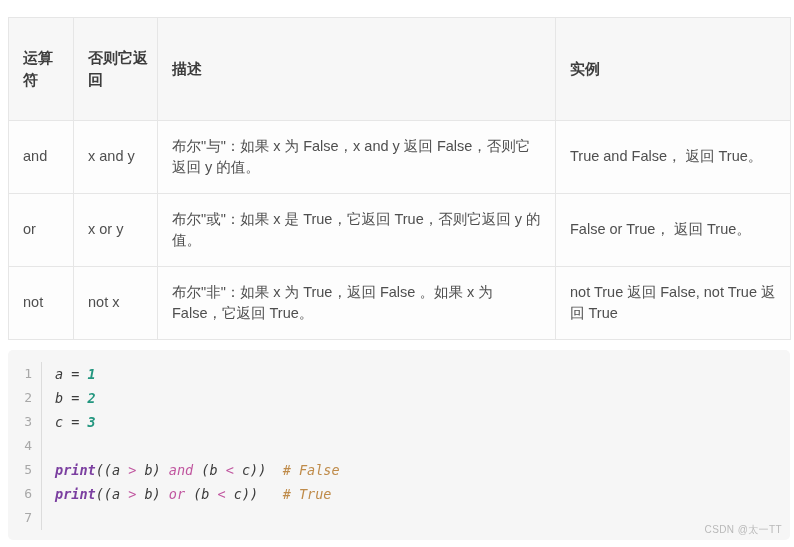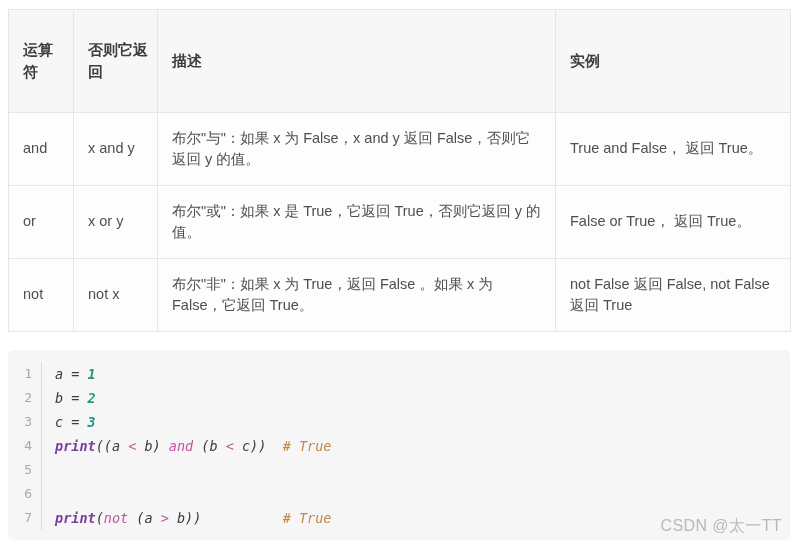--- a/index.html
+++ b/index.html
@@ -21,20 +21,21 @@
     position: absolute;
     left: 8px;
     top: 9px;
     width: 782px;
   }
   table.op-table {
     border-collapse: collapse;
     width: 782px;
     table-layout: fixed;
     background: #fdfdfd;
+    margin-top: 8px;
   }
   table.op-table col.c1 { width: 65px; }
   table.op-table col.c2 { width: 84px; }
   table.op-table col.c3 { width: 398px; }
   table.op-table col.c4 { width: 235px; }
 
   table.op-table th,
   table.op-table td {
     border: 1px solid #e6e6e6;
     vertical-align: middle;
@@ -117,21 +118,21 @@
   .tok-punct  { color: #3c3c3c; }
   .tok-comment{ color: #bf8b4a; }
   .tok-eq     { color: #3c3c3c; }
 
   
   .watermark {
     position: absolute;
     right: 12px;
     bottom: 10px;
     color: #b9b9b9;
-    font-size: 16px;
+    font-size: 10px;
     letter-spacing: 0.4px;
     font-family: "Liberation Sans", "DejaVu Sans", sans-serif;
     user-select: none;
   }
 </style>
 </head>
 <body>
 
 <div class="table-wrap">
   <table class="op-table">
@@ -159,29 +160,29 @@
       <tr>
         <td class="cell-op">or</td>
         <td class="cell-expr">x or y</td>
         <td class="cell-desc">布尔"或"：如果 x 是 True，它返回 True，否则它返回 y 的值。</td>
         <td class="cell-example">False or True， 返回 True。</td>
       </tr>
       <tr>
         <td class="cell-op">not</td>
         <td class="cell-expr">not x</td>
         <td class="cell-desc">布尔"非"：如果 x 为 True，返回 False 。如果 x 为 False，它返回 True。</td>
-        <td class="cell-example">not False 返回 False, not False 返回 True</td>
+        <td class="cell-example">not True 返回 False, not True 返回 True</td>
       </tr>
     </tbody>
   </table>
 </div>
 
 <div class="code-block" id="code-block">
     <div class="code-line"><span class="ln">1</span><span class="code-text"><span class="tok-name">a</span><span class="tok-eq"> = </span><span class="tok-num">1</span></span></div>
     <div class="code-line"><span class="ln">2</span><span class="code-text"><span class="tok-name">b</span><span class="tok-eq"> = </span><span class="tok-num">2</span></span></div>
     <div class="code-line"><span class="ln">3</span><span class="code-text"><span class="tok-name">c</span><span class="tok-eq"> = </span><span class="tok-num">3</span></span></div>
-    <div class="code-line"><span class="ln">4</span><span class="code-text"><span class="tok-fn">print</span><span class="tok-punct">((a </span><span class="tok-op">&lt;</span><span class="tok-punct"> b) </span><span class="tok-kw">and</span><span class="tok-punct"> (b </span><span class="tok-op">&lt;</span><span class="tok-punct"> c))  </span><span class="tok-comment"># True</span></span></div>
-    <div class="code-line"><span class="ln">5</span></div>
-    <div class="code-line"><span class="ln">6</span></div>
-    <div class="code-line"><span class="ln">7</span><span class="code-text"><span class="tok-fn">print</span><span class="tok-punct">(</span><span class="tok-kw">not</span><span class="tok-punct"> (a </span><span class="tok-op">&gt;</span><span class="tok-punct"> b))          </span><span class="tok-comment"># True</span></span></div>
+    <div class="code-line"><span class="ln">4</span></div>
+    <div class="code-line"><span class="ln">5</span><span class="code-text"><span class="tok-fn">print</span><span class="tok-punct">((a </span><span class="tok-op">&gt;</span><span class="tok-punct"> b) </span><span class="tok-kw">and</span><span class="tok-punct"> (b </span><span class="tok-op">&lt;</span><span class="tok-punct"> c))  </span><span class="tok-comment"># False</span></span></div>
+    <div class="code-line"><span class="ln">6</span><span class="code-text"><span class="tok-fn">print</span><span class="tok-punct">((a </span><span class="tok-op">&gt;</span><span class="tok-punct"> b) </span><span class="tok-kw">or</span><span class="tok-punct"> (b </span><span class="tok-op">&lt;</span><span class="tok-punct"> c))   </span><span class="tok-comment"># True</span></span></div>
+    <div class="code-line"><span class="ln">7</span></div>
   </div>
 
 <div class="watermark">CSDN @太一TT</div>
 
 </body></html>

